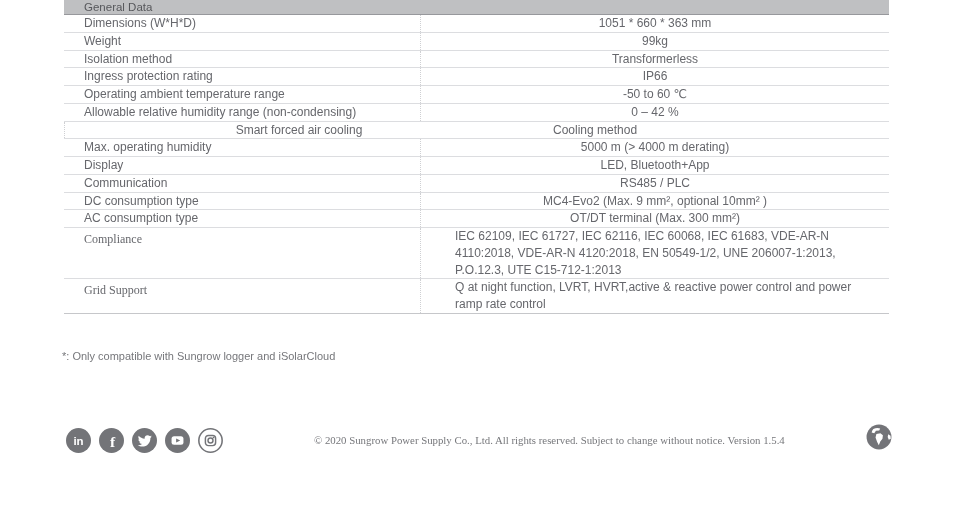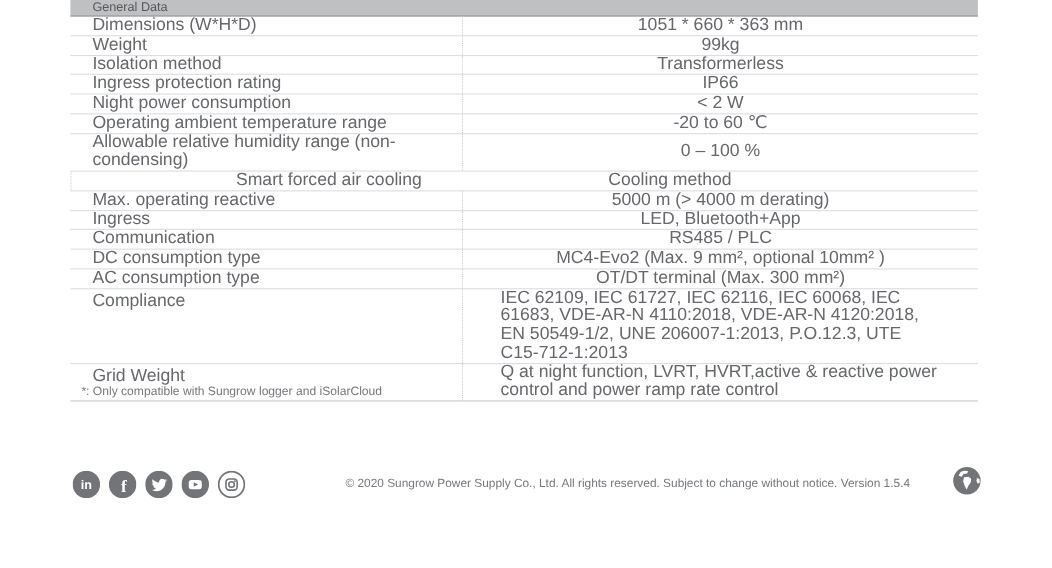--- a/index.html
+++ b/index.html
@@ -21,46 +21,46 @@
     height:15px;background:var(--header-bg);
     border-bottom:1px solid var(--line-dark);
     display:flex;align-items:center;
     padding-left:20px;
     font-size:11.5px;color:var(--header-text);text-align:right;
   }
   .row{
     display:flex;align-items:center;
     min-height:17.75px;line-height:16.75px;
     border-bottom:1px solid var(--line);
-    font-size:16px;
+    font-size:12px;
   }
   .row:last-child{border-bottom:1px solid var(--line-bottom);}
   .cell.label{
     width:356px;flex:0 0 356px;padding-left:20px;
     align-self:stretch;display:flex;align-items:center;
   }
-  .row.multi .cell.label{align-items:flex-start;padding-top:3px;}
+  .row.multi .cell.label{align-items:flex-start;padding-top:3px;font-family:Liberation Serif, serif;}
   .cell.value{
     flex:1;align-self:stretch;
     display:flex;align-items:center;justify-content:center;
     border-left:1px dotted #cfd0d3;
   }
   .cell.value span{display:inline-block;max-width:400px;}
   .footnote{
-    position:absolute;left:74px;top:350px;
+    position:absolute;left:62px;top:350px;
     font-size:11px;color:var(--muted);
   }
   .social{
     position:absolute;left:66px;top:428px;
     display:flex;gap:8px;
   }
   .social .sicon{display:block;width:25px;height:25px;cursor:pointer;}
   .copyright{
     position:absolute;left:314px;top:434px;
-    font-size:10.8px;color:var(--muted);white-space:nowrap;
+    font-size:10.8px;color:var(--muted);white-space:nowrap;font-family:Liberation Serif, serif;
   }
   .globe{
     position:absolute;left:866px;top:424px;width:26px;height:26px;cursor:pointer;display:block;
   }
   svg{display:block;}
 </style>
 </head>
 <body>
 
 <div class="spec-table">
@@ -89,57 +89,51 @@
     </div>
   </div>
 
   <div class="row">
     <div class="cell label">Ingress protection rating</div>
     <div class="cell value">
       <span>IP66</span>
     </div>
   </div>
 
-  <div class="row">
-    <div class="cell label">Night power consumption</div>
-    <div class="cell value">
-      <span>&lt; 2 W</span>
-    </div>
-  </div>
 
   <div class="row">
     <div class="cell label">Operating ambient temperature range</div>
     <div class="cell value">
-      <span>-20 to 60 ℃</span>
+      <span>-50 to 60 ℃</span>
     </div>
   </div>
 
   <div class="row">
     <div class="cell label">Allowable relative humidity range (non-condensing)</div>
     <div class="cell value">
-      <span>0 – 100 %</span>
+      <span>0 – 42 %</span>
     </div>
   </div>
 
   <div class="row">
     <div class="cell value">
       <span>Smart forced air cooling</span>
     </div>
     <div class="cell label">Cooling method</div>
   </div>
 
   <div class="row">
-    <div class="cell label">Max. operating reactive</div>
+    <div class="cell label">Max. operating humidity</div>
     <div class="cell value">
       <span>5000 m (&gt; 4000 m derating)</span>
     </div>
   </div>
 
   <div class="row">
-    <div class="cell label">Ingress</div>
+    <div class="cell label">Display</div>
     <div class="cell value">
       <span>LED, Bluetooth+App</span>
     </div>
   </div>
 
   <div class="row">
     <div class="cell label">Communication</div>
     <div class="cell value">
       <span>RS485 / PLC</span>
     </div>
@@ -160,21 +154,21 @@
   </div>
 
   <div class="row multi">
     <div class="cell label">Compliance</div>
     <div class="cell value">
       <span>IEC 62109, IEC 61727, IEC 62116, IEC 60068, IEC 61683, VDE-AR-N 4110:2018, VDE-AR-N 4120:2018, EN 50549-1/2, UNE 206007-1:2013, P.O.12.3, UTE C15-712-1:2013</span>
     </div>
   </div>
 
   <div class="row multi">
-    <div class="cell label">Grid Weight</div>
+    <div class="cell label">Grid Support</div>
     <div class="cell value">
       <span>Q at night function, LVRT, HVRT,active &amp; reactive power control and power ramp rate control</span>
     </div>
   </div>
 </div>
 </div>
 
 <div class="footnote">*: Only compatible with Sungrow logger and iSolarCloud</div>
 
 <div class="social">

